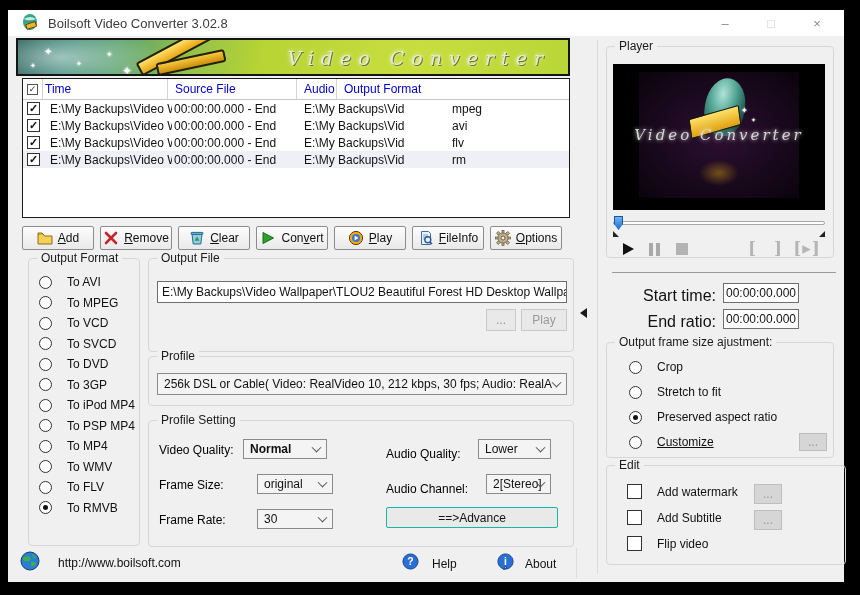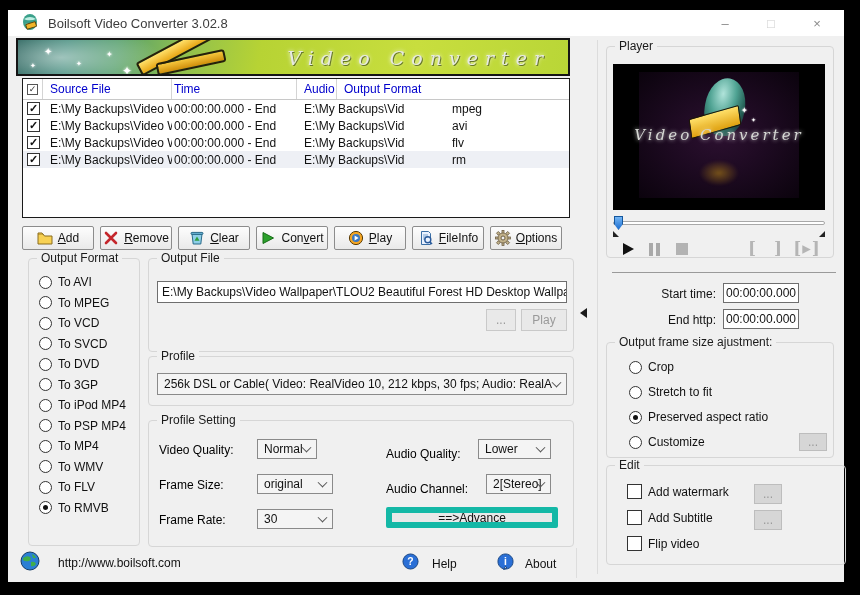--- a/index.html
+++ b/index.html
@@ -47,32 +47,32 @@
   .toolbar { position:absolute; left:14px; top:216px; height:24px; display:flex; gap:6px; }
   .tbtn { width:72px; height:24px; background:linear-gradient(#fdfdfd,#e9e9e9); border:1px solid #8c8c8c; border-radius:2px; display:flex; align-items:center; justify-content:center; gap:5px; font-size:12px; color:#111; }
   .tbtn .key { text-decoration:underline; }
   .ticon { width:16px; height:16px; flex:0 0 16px; }
 
   
   .group { position:absolute; border:1px solid #d6d6d6; border-radius:4px; }
   .glabel { position:absolute; top:-8px; left:8px; background:#f0f0f0; padding:0 4px; font-size:12px; color:#1a1a1a; white-space:nowrap; }
 
   
-  .optrow { display:flex; align-items:center; gap:6px; font-size:12px; color:#111; }
+  .optrow { display:flex; align-items:center; gap:15px; font-size:12px; color:#111; }
   .radio { width:13px; height:13px; border:1px solid #333; border-radius:50%; background:#fff; position:relative; flex:0 0 13px; }
   .radio.checked::after { content:""; position:absolute; left:3px; top:3px; width:5px; height:5px; border-radius:50%; background:#111; }
   .ckbox { width:15px; height:15px; border:1px solid #333; background:#fff; flex:0 0 15px; }
 
   
   .tfield { background:#fff; border:1px solid #6e6e6e; font-size:12px; color:#111; display:flex; align-items:center; padding:0 4px; white-space:nowrap; overflow:hidden; }
   .combo { background:#f4f4f4; border:1px solid #8a8a8a; font-size:12px; color:#111; display:flex; align-items:center; padding:0 6px; white-space:nowrap; overflow:hidden; position:relative; }
   .chev { position:absolute; right:6px; top:50%; width:7px; height:7px; border-right:1px solid #555; border-bottom:1px solid #555; transform:translateY(-70%) rotate(45deg); }
   .dbtn { background:#e9e9e9; border:1px solid #c9c9c9; color:#9a9a9a; font-size:12px; display:flex; align-items:center; justify-content:center; }
   .dbtn.darker { background:#d6d6d6; border:1px solid #bdbdbd; }
-  .pbtn { background:linear-gradient(#f6f6f6,#e4e4e4); border:6px solid #14b8a6; border-radius:2px; color:#111; font-size:12px; display:flex; align-items:center; justify-content:center; }
+  .pbtn { background:linear-gradient(#f6f6f6,#e4e4e4); border:1px solid #14b8a6; border-radius:2px; color:#111; font-size:12px; display:flex; align-items:center; justify-content:center; }
 
   
   .video { position:absolute; left:605px; top:54px; width:212px; height:146px; background:#000; overflow:hidden; }
   .v-purple { position:absolute; left:26px; right:26px; top:8px; bottom:12px; background:radial-gradient(ellipse at center, #2c1030 0%, #1d0a21 45%, #0b030d 100%); }
   .v-tornado { position:absolute; left:92px; top:14px; width:40px; height:58px; border-radius:50% 50% 45% 45%; background:radial-gradient(ellipse at 40% 28%, #b8efe4 0%, #52ab99 38%, #236055 70%, rgba(10,30,26,0) 100%); transform:rotate(10deg); opacity:.95; }
   .v-gold { position:absolute; left:76px; top:48px; width:52px; height:20px; background:linear-gradient(#ffe06a,#dfa00e); border:1px solid #1d1705; border-radius:2px; transform:rotate(-16deg) skewX(-8deg); }
   .v-spark { position:absolute; color:#fff; font-size:8px; text-shadow:0 0 2px #fff; }
   .v-script { position:absolute; left:0; width:100%; top:62px; text-align:center; font-family:"DejaVu Serif", serif; font-style:italic; font-size:15px; letter-spacing:3px; color:#d4d6d2; text-shadow:0 0 4px rgba(255,255,255,.85); }
   .v-reflect { position:absolute; left:86px; top:96px; width:40px; height:26px; background:radial-gradient(ellipse, rgba(190,140,20,.55), rgba(0,0,0,0) 70%); filter:blur(1px); }
   .slider { position:absolute; left:605px; top:206px; width:212px; height:14px; }
@@ -80,21 +80,21 @@
   .s-thumb { position:absolute; left:1px; top:0; width:9px; height:14px; background:linear-gradient(#74b6f5,#1e6fd0); border:1px solid #15579d; clip-path:polygon(0 0,100% 0,100% 58%,50% 100%,0 58%); }
   .s-marks { position:absolute; left:605px; top:221px; width:212px; height:6px; }
   .s-mk { position:absolute; width:6px; height:6px; background:#222; }
   .s-mk.l { left:0; clip-path:polygon(0 0,100% 100%,0 100%); }
   .s-mk.r { right:0; clip-path:polygon(100% 0,100% 100%,0 100%); }
   .pctrl { position:absolute; display:flex; align-items:center; justify-content:center; }
   .pc-pause { gap:3px; } .pc-pause i { display:block; width:4px; height:13px; background:#a9a9a9; }
   .pc-stop i { display:block; width:12px; height:12px; background:#b3b3b3; }
   .bracket { font-family:"DejaVu Serif", serif; font-weight:bold; font-size:17px; color:#b5b5b5; }
   .hline { position:absolute; left:604px; top:262px; width:224px; height:1px; background:#9a9a9a; }
-  .timerow { position:absolute; font-size:12px; color:#111; }
+  .timerow { position:absolute; font-size:16px; color:#111; }
   .timefield { position:absolute; width:76px; height:20px; background:#fff; border:1px solid #6e6e6e; display:flex; align-items:center; justify-content:center; font-size:12px; color:#111; }
 
   .splitter-arrow { position:absolute; left:572px; top:298px; width:0; height:0; border-top:5px solid transparent; border-bottom:5px solid transparent; border-right:7px solid #1a1a1a; }
   .vsep { position:absolute; left:589px; top:30px; width:1px; height:534px; background:#dcdcdc; }
 
   
   .footer-url { position:absolute; left:50px; top:546px; font-size:12px; color:#111; }
   .f-icon { position:absolute; width:20px; height:20px; }
   .f-label { position:absolute; font-size:12px; color:#111; }
   .fsep { position:absolute; left:568px; top:538px; width:1px; height:30px; background:#dddddd; }
@@ -129,22 +129,22 @@
     <div class="b-ribbon"></div>
     <div class="b-ribbon2"></div>
     <div class="b-script">Video Converter</div>
   </div>
 
   <div class="ftable">
     <div class="fhead">
       <div class="fcol c0">
           <span class="hcb"></span>
         </div>
+      <div class="fcol c2">Time</div>
       <div class="fcol c1">Source File</div>
-      <div class="fcol c2">Time</div>
       <div class="fcol c4">Audio</div>
       <div class="fcol c5" style="border-right:none;">Output Format</div>
     </div>
     <div class="frow">
       <div class="fcell c0">
           <span class="cb checked"></span>
         </div>
       <div class="fcell c1">E:\My Backups\Video Wallpa</div>
       <div class="fcell c2">00:00:00.000 - End</div>
       <div class="fcell c3">E:\My Backups\Video W</div>
@@ -312,21 +312,21 @@
     <span class="glabel">Profile</span>
     <div class="combo" style="position:absolute; left:8px; top:16px; width:410px; height:22px;">
       <span style="overflow:hidden; white-space:nowrap; max-width:388px;">256k DSL or Cable( Video: RealVideo 10, 212 kbps, 30 fps;  Audio: RealAudio</span>
       <span class="chev"></span>
     </div>
   </div>
 
   <div class="group" style="left:140px; top:410px; width:426px; height:127px;">
     <span class="glabel">Profile Setting</span>
     <span style="position:absolute; left:10px; top:22px; font-size:12px;">Video Quality:</span>
-    <div class="combo" style="position:absolute; left:108px; top:18px; width:60px; height:20px;">
+    <div class="combo" style="position:absolute; left:94px; top:18px; width:84px; height:20px;font-weight:bold;">
       <span>Normal</span>
         <span class="chev"></span>
     </div>
     <span style="position:absolute; left:237px; top:26px; font-size:12px;">Audio Quality:</span>
     <div class="combo" style="position:absolute; left:329px; top:18px; width:73px; height:20px;">
       <span>Lower</span>
         <span class="chev"></span>
     </div>
     <span style="position:absolute; left:10px; top:57px; font-size:12px;">Frame Size:</span>
     <div class="combo" style="position:absolute; left:108px; top:53px; width:76px; height:20px;">
@@ -381,38 +381,38 @@
   <div class="pctrl pc-stop" style="left:664px; top:230px; width:20px; height:18px;">
     <i></i>
   </div>
   <div class="pctrl bracket" style="left:736px; top:228px; width:16px; height:20px;">[</div>
   <div class="pctrl bracket" style="left:762px; top:228px; width:16px; height:20px;">]</div>
   <div class="pctrl bracket" style="left:786px; top:228px; width:26px; height:20px; letter-spacing:1px;">[▸]</div>
   <div class="hline"></div>
 
   <div class="timerow" style="left:628px; top:277px; width:80px; text-align:right;">Start time:</div>
   <div class="timefield" style="left:715px; top:273px;">00:00:00.000</div>
-  <div class="timerow" style="left:628px; top:303px; width:80px; text-align:right;">End  http:</div>
+  <div class="timerow" style="left:628px; top:303px; width:80px; text-align:right;">End  ratio:</div>
   <div class="timefield" style="left:715px; top:299px;">00:00:00.000</div>
 
   <div class="group" style="left:598px; top:332px; width:228px; height:116px;">
     <span class="glabel">Output frame size ajustment:</span>
     <div class="optrow" style="position:absolute; left:22px; top:17px;">
         <span class="radio"></span>
         <span>Crop</span>
       </div>
     <div class="optrow" style="position:absolute; left:22px; top:42px;">
         <span class="radio"></span>
         <span>Stretch to fit</span>
       </div>
     <div class="optrow" style="position:absolute; left:22px; top:67px;">
         <span class="radio checked"></span>
         <span>Preserved aspect ratio</span>
       </div>
-    <div class="optrow" style="position:absolute; left:22px; top:92px;">
+    <div class="optrow" style="position:absolute; left:22px; top:92px;text-decoration:underline;">
         <span class="radio"></span>
         <span>Customize</span>
       </div>
     <div class="dbtn darker" style="position:absolute; left:192px; top:90px; width:28px; height:18px;">...</div>
   </div>
 
   <div class="group" style="left:598px; top:455px; width:240px; height:100px;">
     <span class="glabel">Edit</span>
     <div class="optrow" style="position:absolute; left:20px; top:18px;">
         <span class="ckbox"></span>

